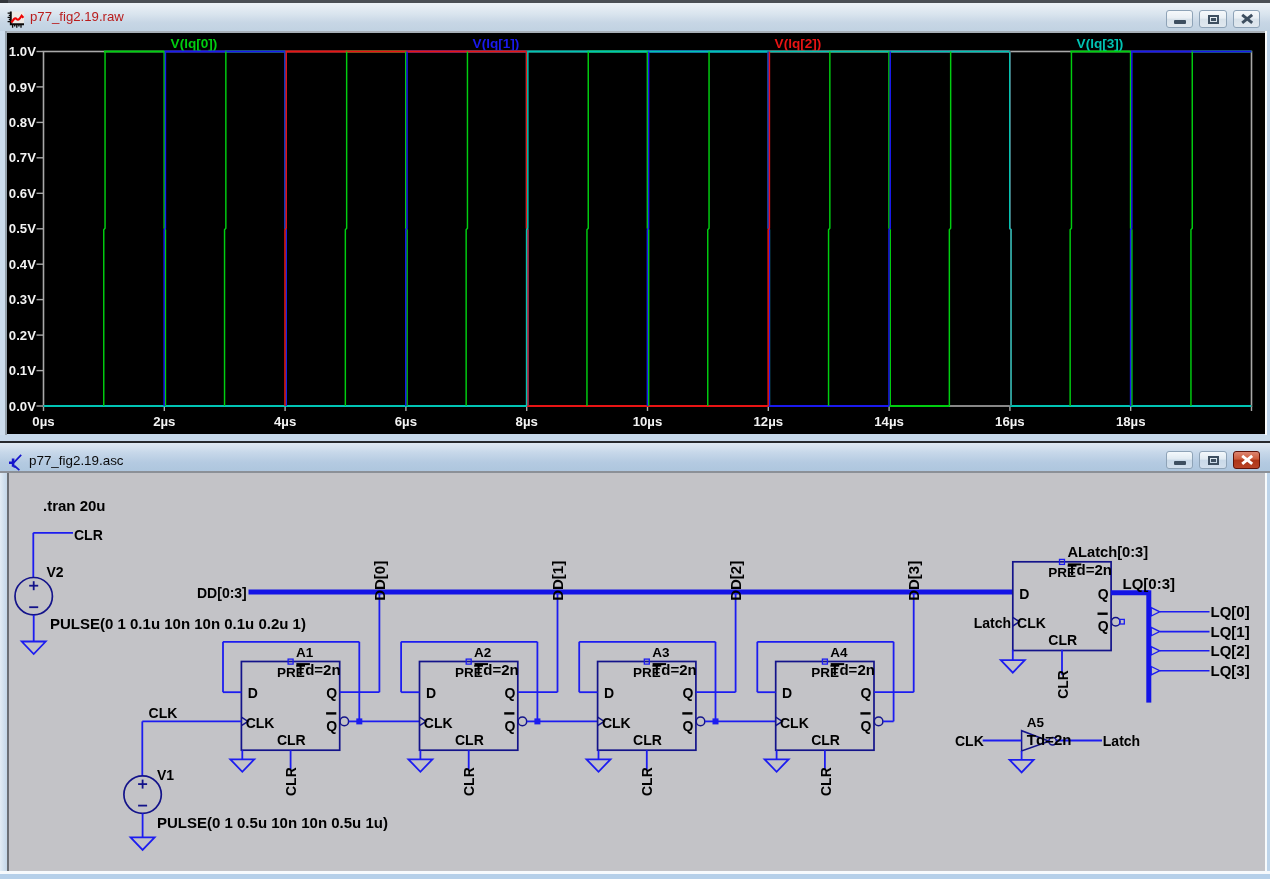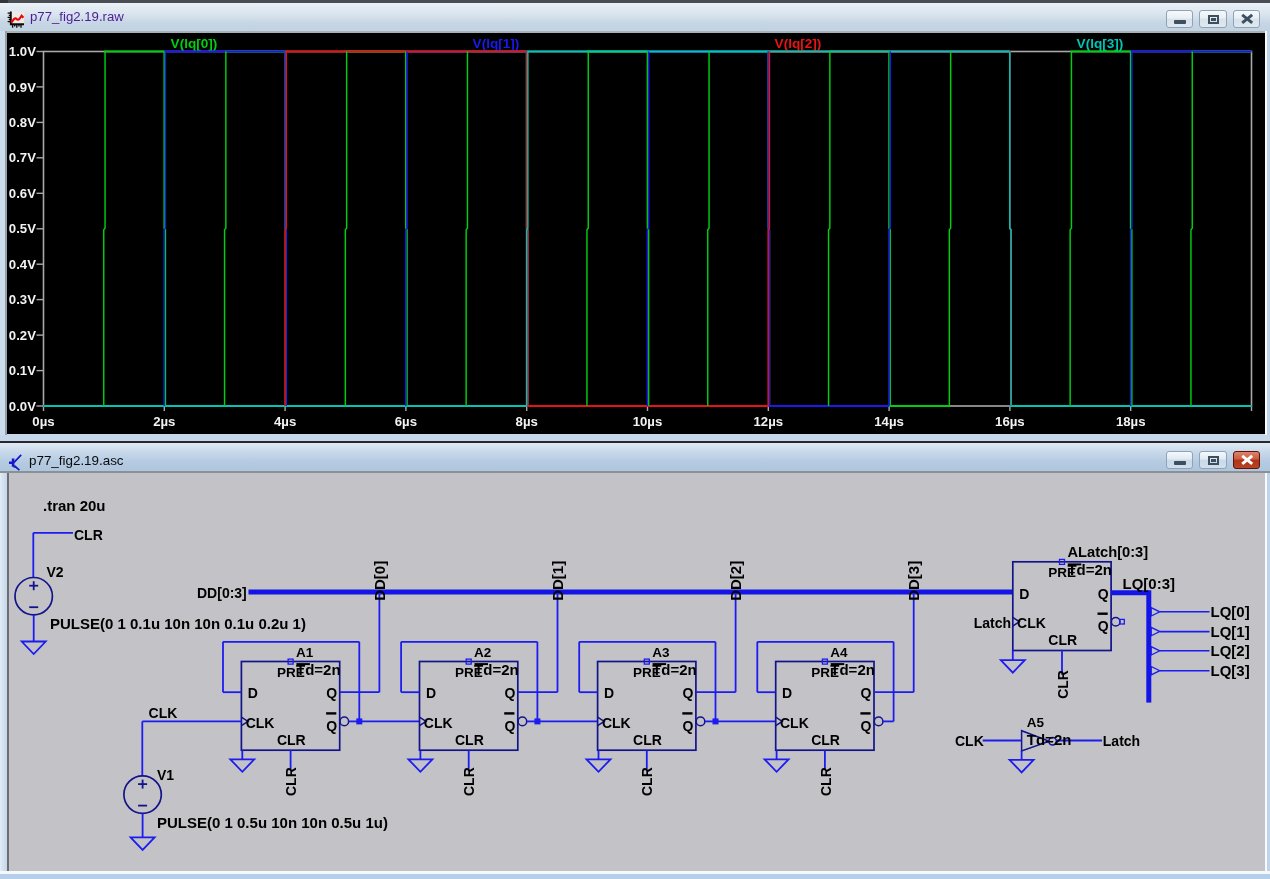--- a/index.html
+++ b/index.html
@@ -3,21 +3,21 @@
 *{margin:0;padding:0;box-sizing:content-box;}
 body{width:1270px;height:879px;overflow:hidden;font-family:"Liberation Sans",sans-serif;}
 .abs{position:absolute;}
 </style></head>
 <body>
 <div class="abs" style="left:0;top:0;width:1270px;height:879px;background:#c6d8ea;">
 
 <div class="abs" style="left:0;top:0;width:1270px;height:2.5px;background:#4a4f55;"></div>
 <div class="abs" style="left:0;top:0;width:8px;height:8px;background:#33373c;"></div>
 <div class="abs" style="left:0;top:2.5px;width:1270px;height:28px;background:linear-gradient(#ecf2f7,#d9e4ee 40%,#c7d6e5 70%,#c1d2e2);"></div>
-<div class="abs" style="left:30px;top:9px;width:400px;height:18px;font-size:13.2px;color:#4c1d95;">p77_fig2.19.raw</div>
+<div class="abs" style="left:30px;top:9px;width:400px;height:18px;font-size:13.2px;color:#b91c1c;">p77_fig2.19.raw</div>
 <svg class="abs" style="left:7px;top:10.5px" width="18" height="18" viewBox="0 0 18 18">
   <rect x="3.6" y="0.5" width="13.4" height="13" fill="#eceae6"></rect>
   <path d="M 3.8 0.5 L 3.8 13.3 L 17 13.3" stroke="#0a0a0a" stroke-width="1.9" fill="none"></path>
   <path d="M 0.6 2.2 H 3.8 M 1.8 4.3 H 3.8 M 0.6 6.4 H 3.8 M 1.8 8.5 H 3.8 M 0.6 10.6 H 3.8 M 5.6 13.3 V 16.8 M 7.7 13.3 V 15.4 M 9.8 13.3 V 16.8 M 11.9 13.3 V 15.4 M 14 13.3 V 16.8" stroke="#0a0a0a" stroke-width="1.3"></path>
   <path d="M 4.3 11.5 L 7 8 C 7.9 7.1 8.8 7.1 9.6 8 C 10.5 8.9 11.4 8.9 12.2 8 L 13 7.2 L 14.6 4.7 L 16.4 6.8" stroke="#ee0404" stroke-width="2.1" fill="none"></path>
 </svg>
 <div style="position:absolute;left:1166px;top:10px;width:27.4px;height:17.5px;background:linear-gradient(#f6f9fb,#e9eff4 45%,#d8e2ea 50%,#e0e8ef);border:1px solid #8ea3b7;border-radius:3px;box-sizing:border-box;">
       <div style="position:absolute;left:7px;top:9px;width:12px;height:4px;background:#3e4f60;border-radius:1px;"></div>
     </div>
     <div style="position:absolute;left:1199.3px;top:10px;width:27.4px;height:17.5px;background:linear-gradient(#f6f9fb,#e9eff4 45%,#d8e2ea 50%,#e0e8ef);border:1px solid #8ea3b7;border-radius:3px;box-sizing:border-box;">

